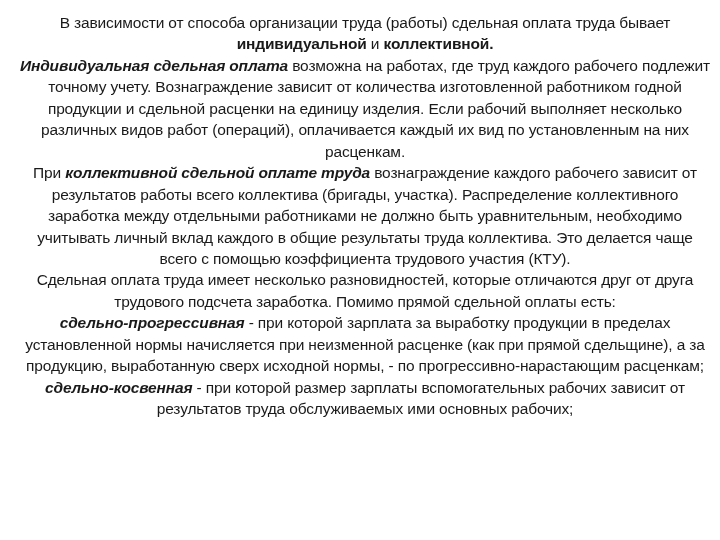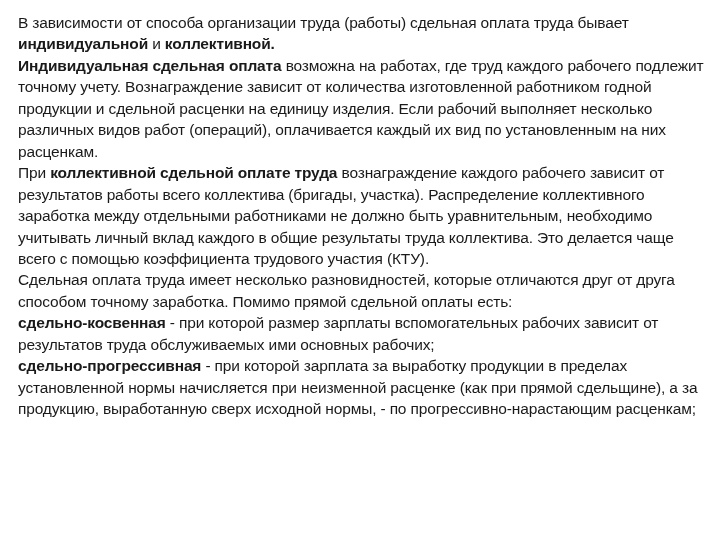--- a/index.html
+++ b/index.html
@@ -24,27 +24,27 @@
     line-height: 21.45px;
     letter-spacing: -0.15px;
     color: #1a1a1a;
     text-align: left;
   }
   .para {
     margin: 0;
     padding: 0;
   }
   .b { font-weight: bold; }
-  .i { }
+  .i { font-style: italic; }
 </style>
 </head>
 <body>
 
 <div class="slide">
-  <div class="text-block" style="color: rgb(26, 26, 26);">
+  <div class="text-block" style="color: rgb(26, 26, 26); text-align: center;">
       <div class="para"><span>В зависимости от способа организации труда (работы) сдельная оплата труда бывает </span><span class="b">индивидуальной</span><span> и </span><span class="b">коллективной.</span></div>
       <div class="para"><span class="b i">Индивидуальная сдельная оплата</span><span> возможна на работах, где труд каждого рабочего подлежит точному учету. Вознаграждение зависит от количества изготовленной работником годной продукции и сдельной расценки на единицу изделия. Если рабочий выполняет несколько различных видов работ (операций), оплачивается каждый их вид по установленным на них расценкам.</span></div>
       <div class="para"><span>При </span><span class="b i">коллективной сдельной оплате труда</span><span> вознаграждение каждого рабочего зависит от результатов работы всего коллектива (бригады, участка). Распределение коллективного заработка между отдельными работниками не должно быть уравнительным, необходимо учитывать личный вклад каждого в общие результаты труда коллектива. Это делается чаще всего с помощью коэффициента трудового участия (КТУ).</span></div>
-      <div class="para"><span>Сдельная оплата труда имеет несколько разновидностей, которые отличаются друг от друга способом точному заработка. Помимо прямой сдельной оплаты есть:</span></div>
+      <div class="para"><span>Сдельная оплата труда имеет несколько разновидностей, которые отличаются друг от друга трудового подсчета заработка. Помимо прямой сдельной оплаты есть:</span></div>
+      <div class="para"><span class="b i">сдельно-прогрессивная</span><span> - при которой зарплата за выработку продукции в пределах установленной нормы начисляется при неизменной расценке (как при прямой сдельщине), а за продукцию, выработанную сверх исходной нормы, - по прогрессивно-нарастающим расценкам;</span></div>
       <div class="para"><span class="b i">сдельно-косвенная</span><span> - при которой размер зарплаты вспомогательных рабочих зависит от результатов труда обслуживаемых ими основных рабочих;</span></div>
-      <div class="para"><span class="b i">сдельно-прогрессивная</span><span> - при которой зарплата за выработку продукции в пределах установленной нормы начисляется при неизменной расценке (как при прямой сдельщине), а за продукцию, выработанную сверх исходной нормы, - по прогрессивно-нарастающим расценкам;</span></div>
     </div>
 </div>
 
 </body></html>

